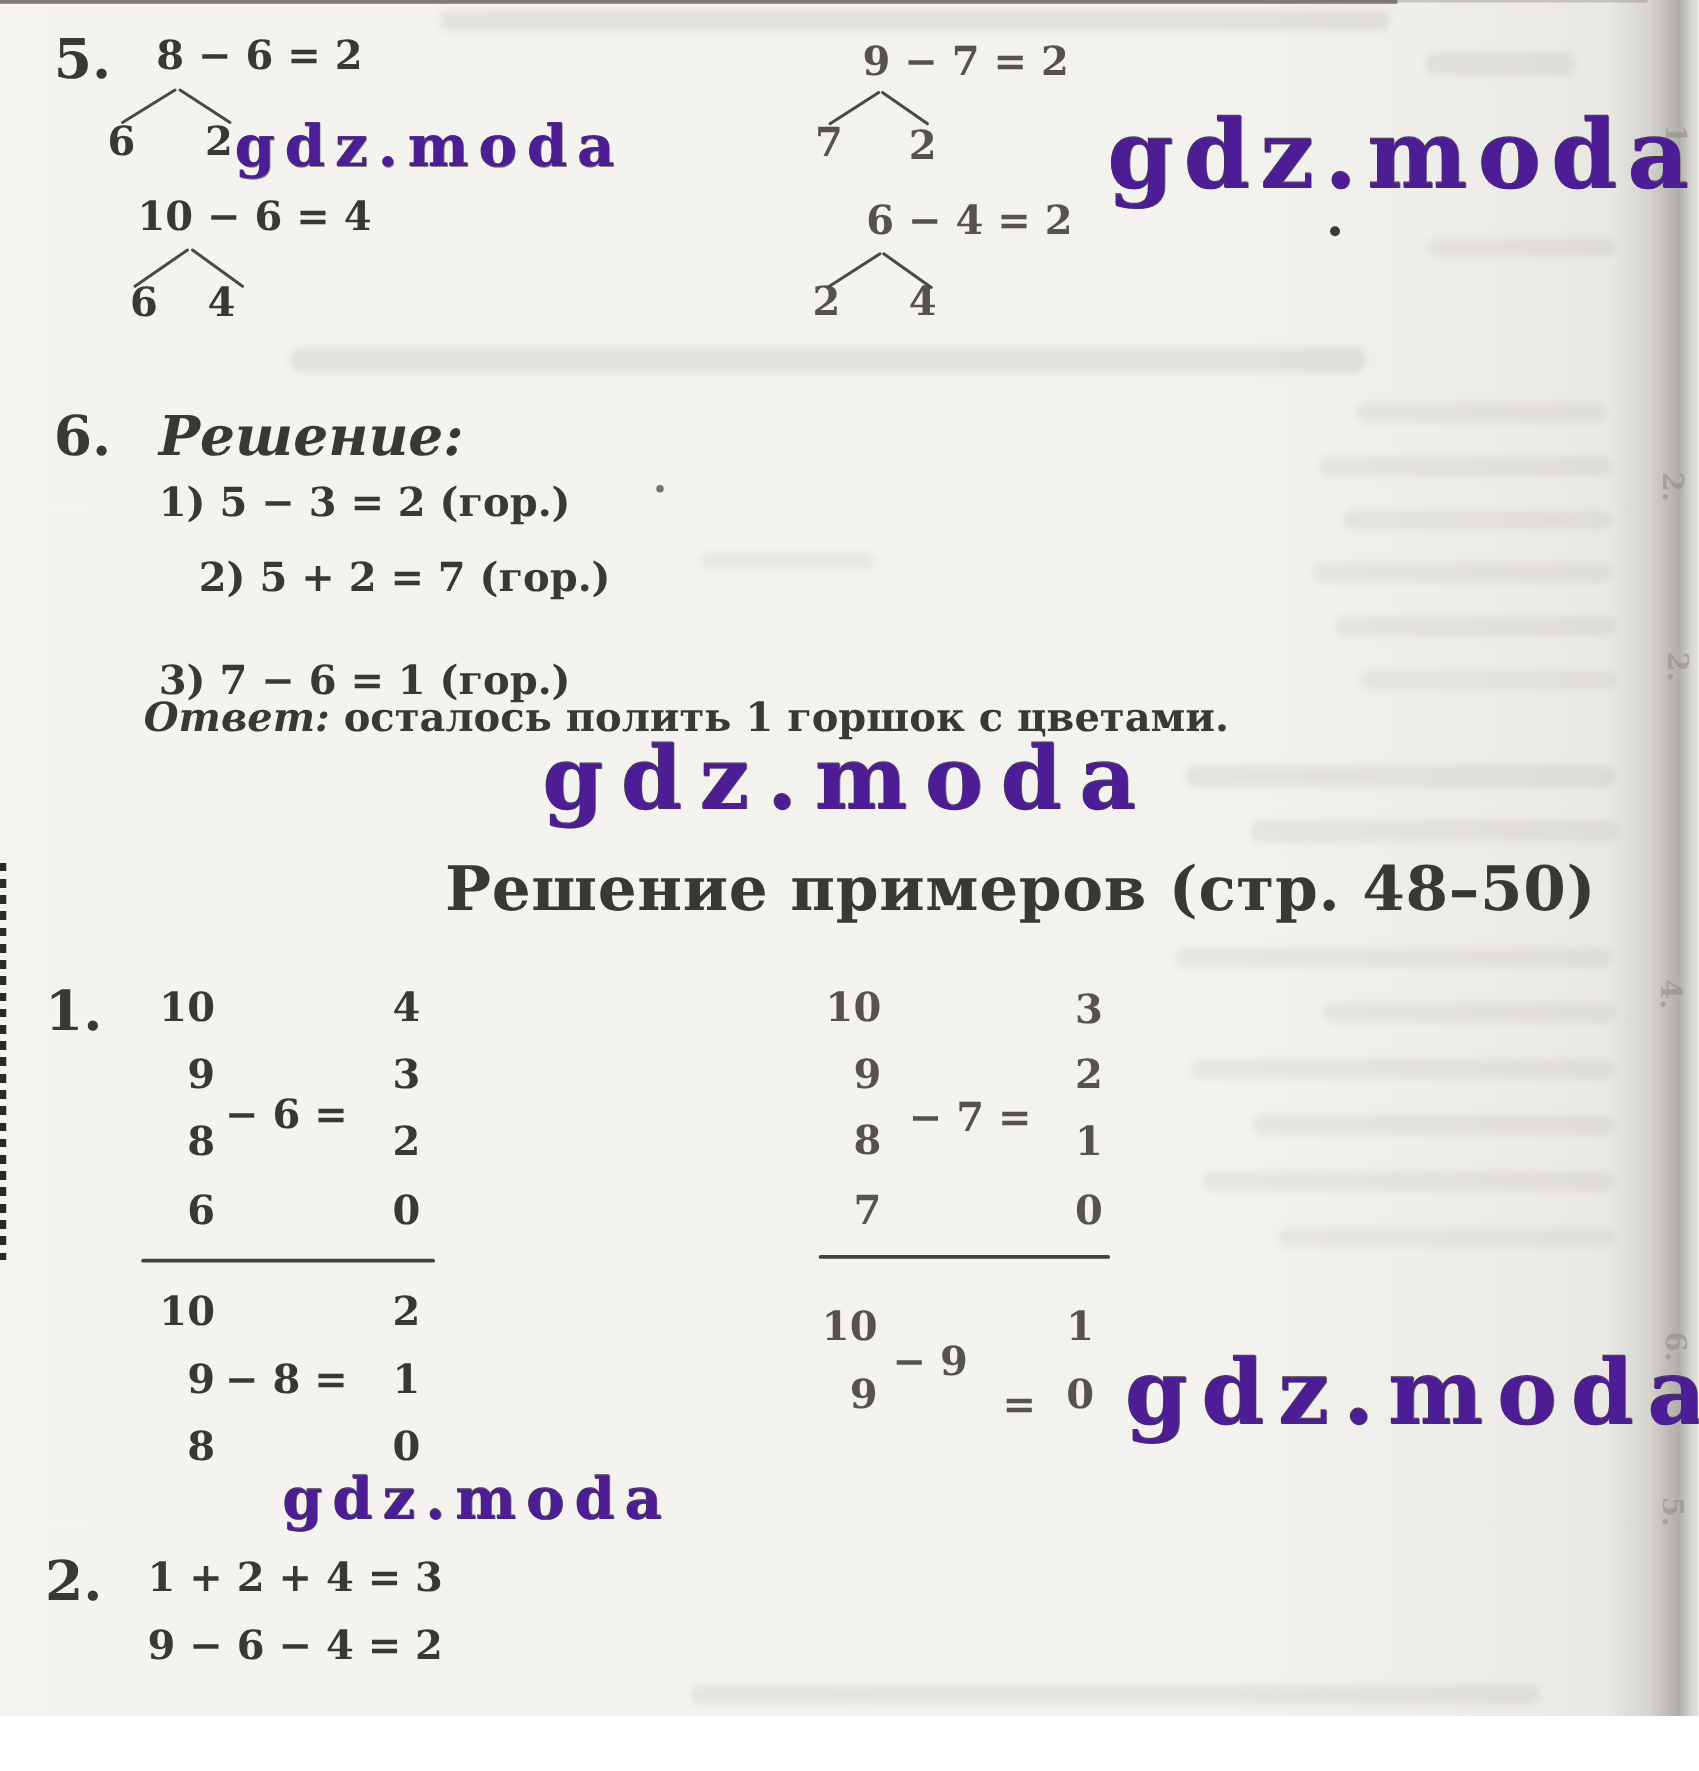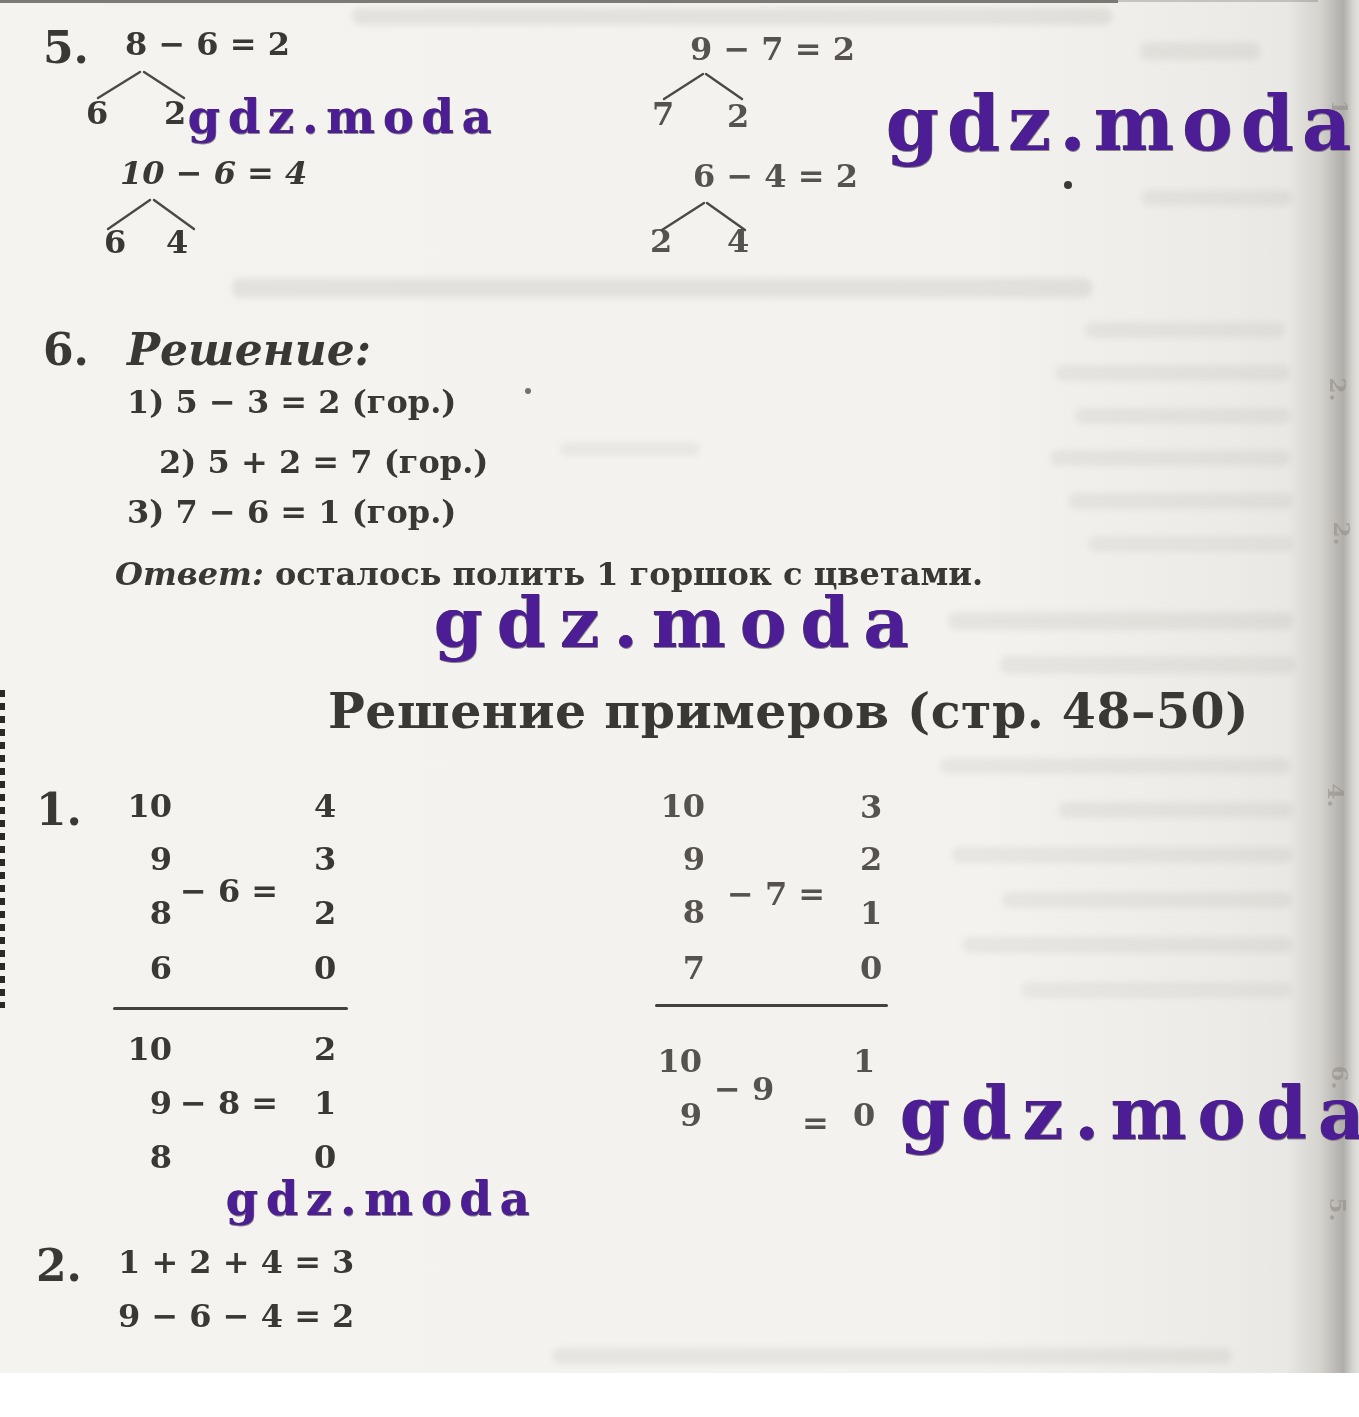--- a/index.html
+++ b/index.html
@@ -104,21 +104,21 @@
   <span class="mark m5">6.</span>
   <span class="mark m6">5.</span>
 
   <div>
     <span class="t sz44" style="left:43px;top:26px;">5.</span>
 
     <span class="t sz42" style="left:125px;top:28px;">8 − 6 = 2</span>
     <span class="t sz42" style="left:86px;top:97px;">6</span>
     <span class="t sz42" style="left:164px;top:97px;">2</span>
 
-    <span class="t sz42" style="left:120px;top:157px;font-style:italic;">10 − 6 = 4</span>
+    <span class="t sz42" style="left:110px;top:157px;">10 − 6 = 4</span>
     <span class="t sz42" style="left:104px;top:226px;">6</span>
     <span class="t sz42" style="left:166px;top:226px;">4</span>
 
     <span class="t sz42 lighter" style="left:690px;top:33px;">9 − 7 = 2</span>
     <span class="t sz42 lighter" style="left:652px;top:98px;">7</span>
     <span class="t sz42 lighter" style="left:727px;top:100px;">2</span>
 
     <span class="t sz42 lighter" style="left:693px;top:160px;">6 − 4 = 2</span>
     <span class="t sz42 lighter" style="left:650px;top:225px;">2</span>
     <span class="t sz42 lighter" style="left:727px;top:225px;">4</span>
@@ -138,27 +138,27 @@
   </div>
 
   <span class="wm wm1">gdz.moda</span>
   <span class="wm wm2">gdz.moda</span>
 
   <div>
     <span class="t sz44" style="left:43px;top:328px;">6.</span>
     <span class="t sz44 it" style="left:127px;top:328px;">Решение:</span>
     <span class="t sz42" style="left:127px;top:386px;">1) 5 − 3 = 2 (гор.)</span>
     <span class="t sz42" style="left:127px;top:446px;margin-left:32px;">2) 5 + 2 = 7 (гор.)</span>
-    <span class="t sz42" style="left:127px;top:496px;">3) 7 − 6 = 1 (гор.)</span>
+    <span class="t sz42" style="left:127px;top:528px;">3) 7 − 6 = 1 (гор.)</span>
     <span class="t sz42" style="left:115px;top:558px;"><span class="it">Ответ:</span><span> осталось полить 1 горшок с цветами.</span></span>
   </div>
 
   <span class="wm wm3">gdz.moda</span>
 
-  <span class="t head" style="left:328px;top:687px;">Решение примеров (стр. 48–50)</span>
+  <span class="t head" style="left:356px;top:687px;">Решение примеров (стр. 48–50)</span>
 
   <div>
     <span class="t sz44" style="left:36px;top:788px;">1.</span>
 
     <span class="t sz42" style="left:112px;top:790px;"><span class="col">10</span></span>
     <span class="t sz42" style="left:112px;top:843px;"><span class="col">9</span></span>
     <span class="t sz42" style="left:112px;top:897px;"><span class="col">8</span></span>
     <span class="t sz42" style="left:112px;top:952px;"><span class="col">6</span></span>
     <span class="t sz42" style="left:180px;top:875px;">− 6 =</span>
     <span class="t sz42" style="left:314px;top:790px;">4</span>

